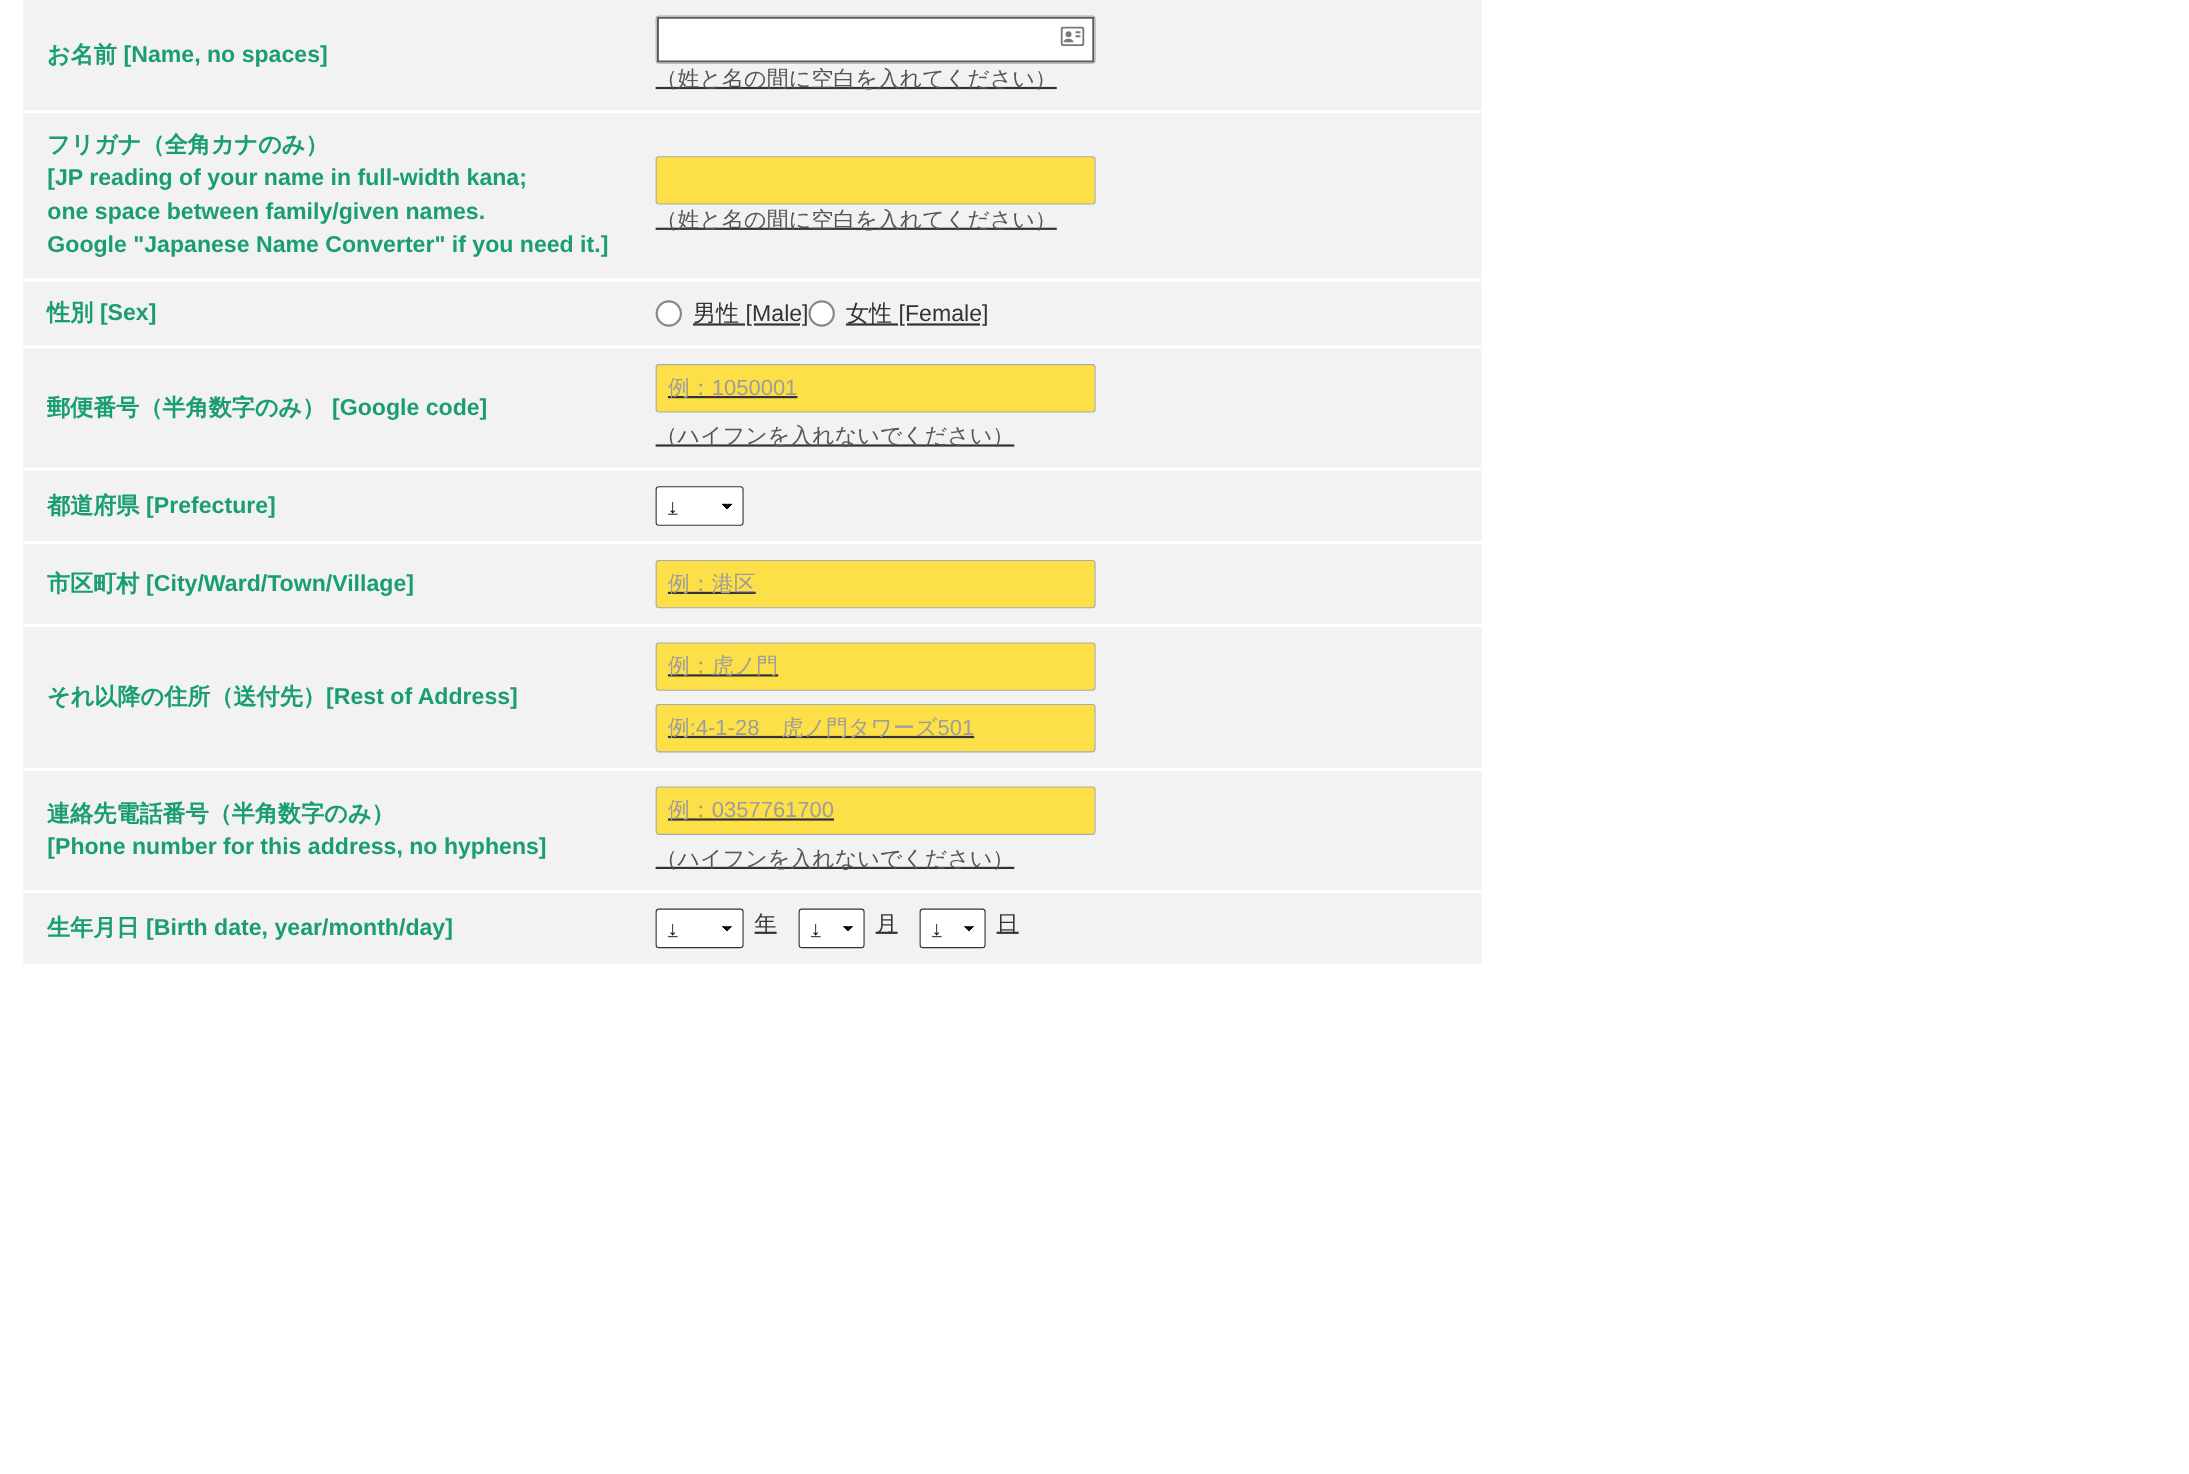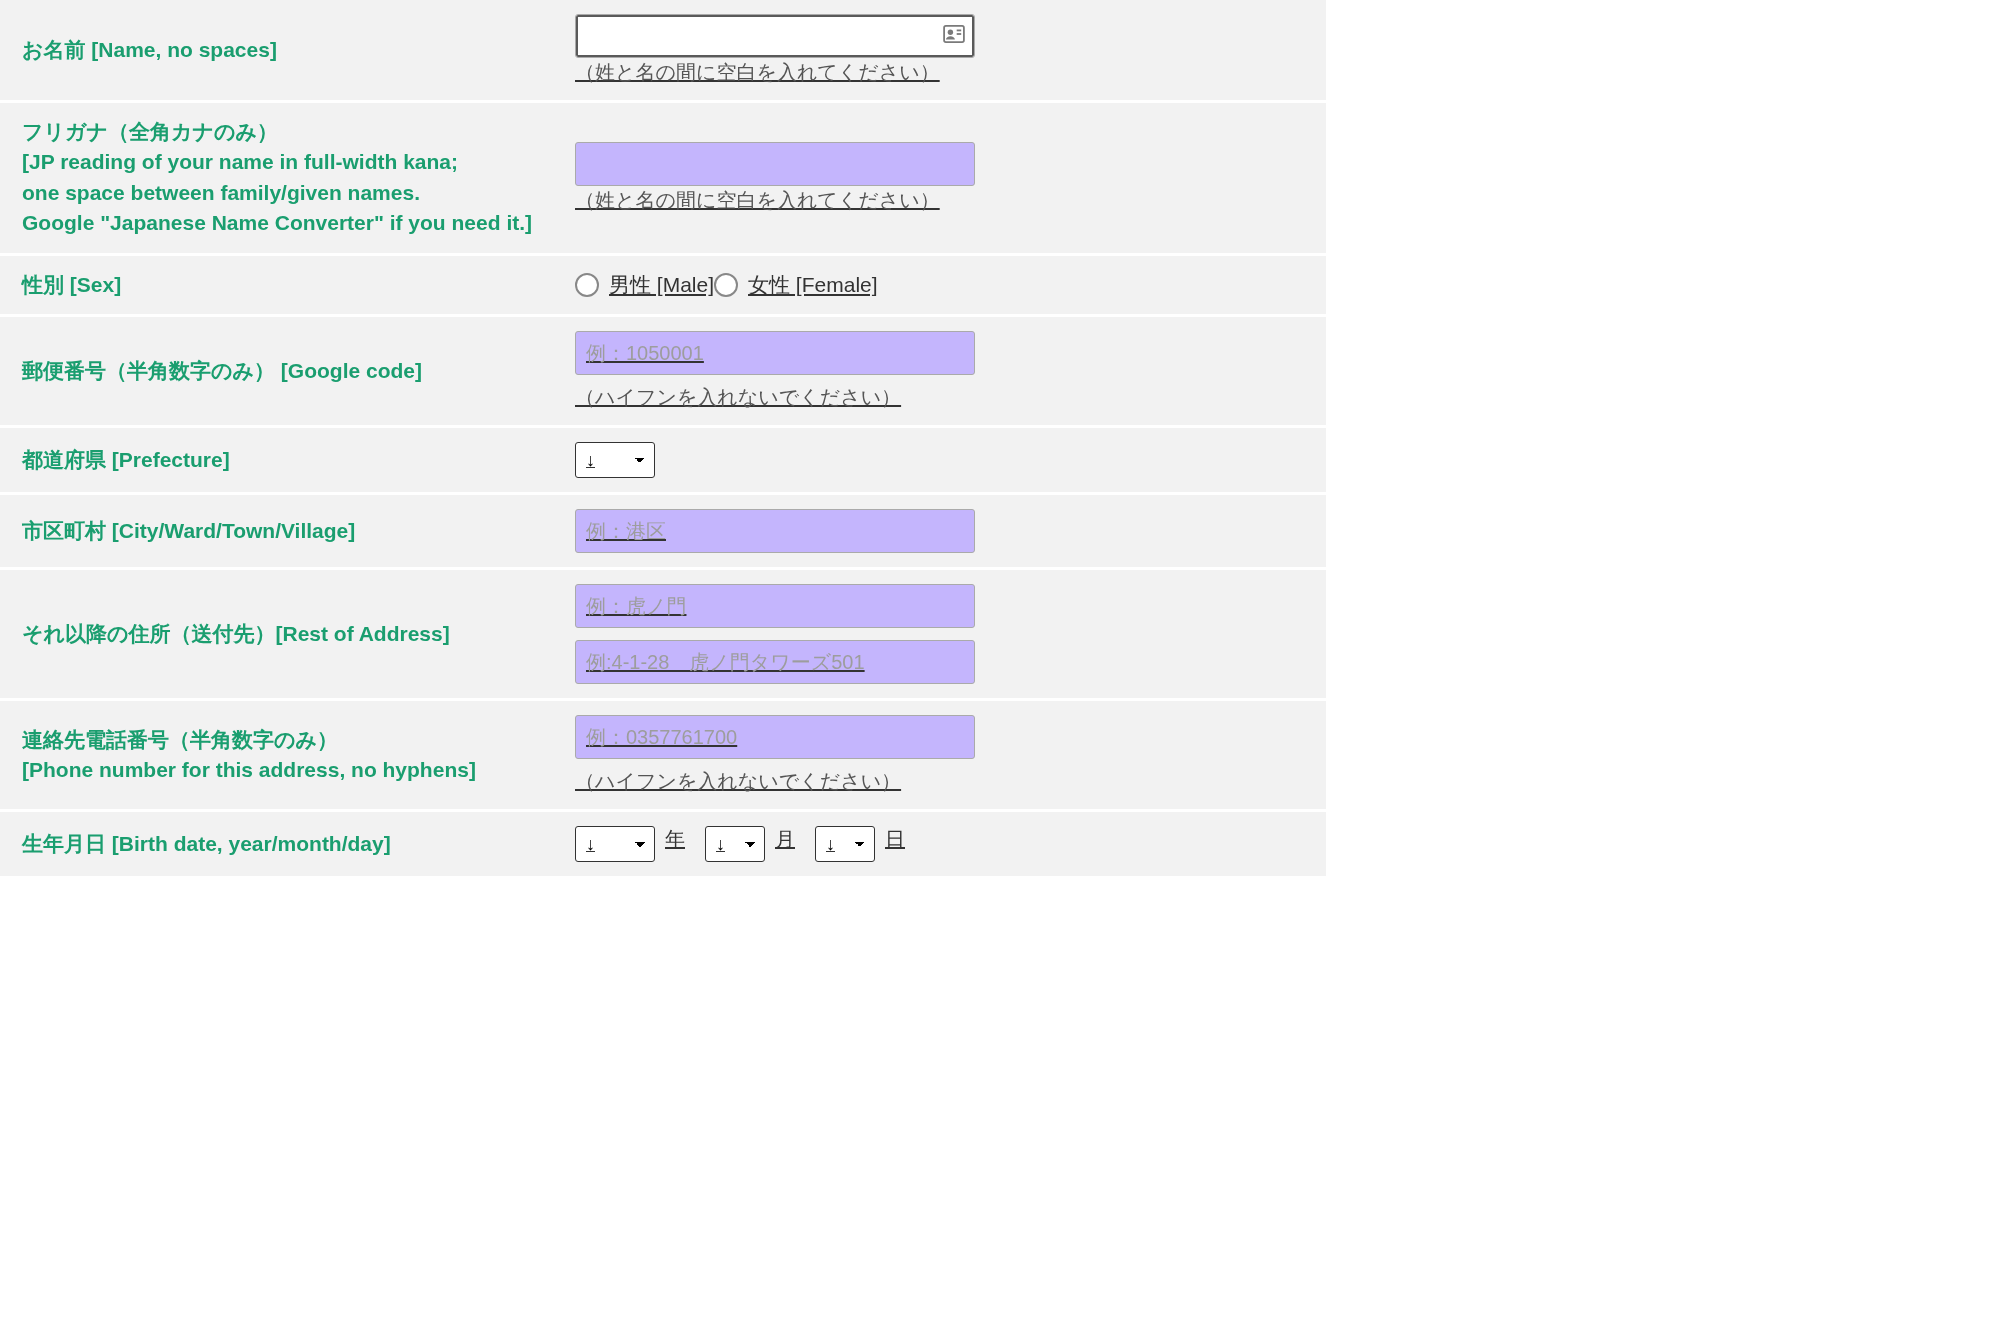--- a/index.html
+++ b/index.html
@@ -4,21 +4,21 @@
 <style>
   * { box-sizing: border-box; }
   body {
     margin: 0;
     padding: 0;
     font-family: -apple-system, BlinkMacSystemFont, "Hiragino Sans", "Hiragino Kaku Gothic ProN", Meiryo, sans-serif;
     background: #fff;
     font-size: 21px;
     color: #333;
   }
-  .form { width: 1326px; }
+  .form { width: 1326px; margin-left: 21px; }
   .row {
     display: flex;
     align-items: center;
     background: #f2f2f2;
     border-bottom: 3px solid #fff;
     padding: 14px 0;
   }
   .label-cell {
     width: 575px;
     padding: 0 22px;
@@ -33,21 +33,21 @@
     align-items: flex-start;
     gap: 8px 10px;
     padding-right: 20px;
     text-decoration: underline;
   }
   .text-input {
     width: 400px;
     height: 44px;
     border: 1px solid #aaa;
     border-radius: 3px;
-    background: #c4b5fd;
+    background: #fde047;
     font-size: 20px;
     padding: 0 10px;
     color: #333;
   }
   .text-input::placeholder { color: #9d9d9d; }
   .text-input.autofill {
     background: #fff;
     box-shadow: inset 0 0 0 2px #5a5a5a;
     padding-right: 40px;
   }

